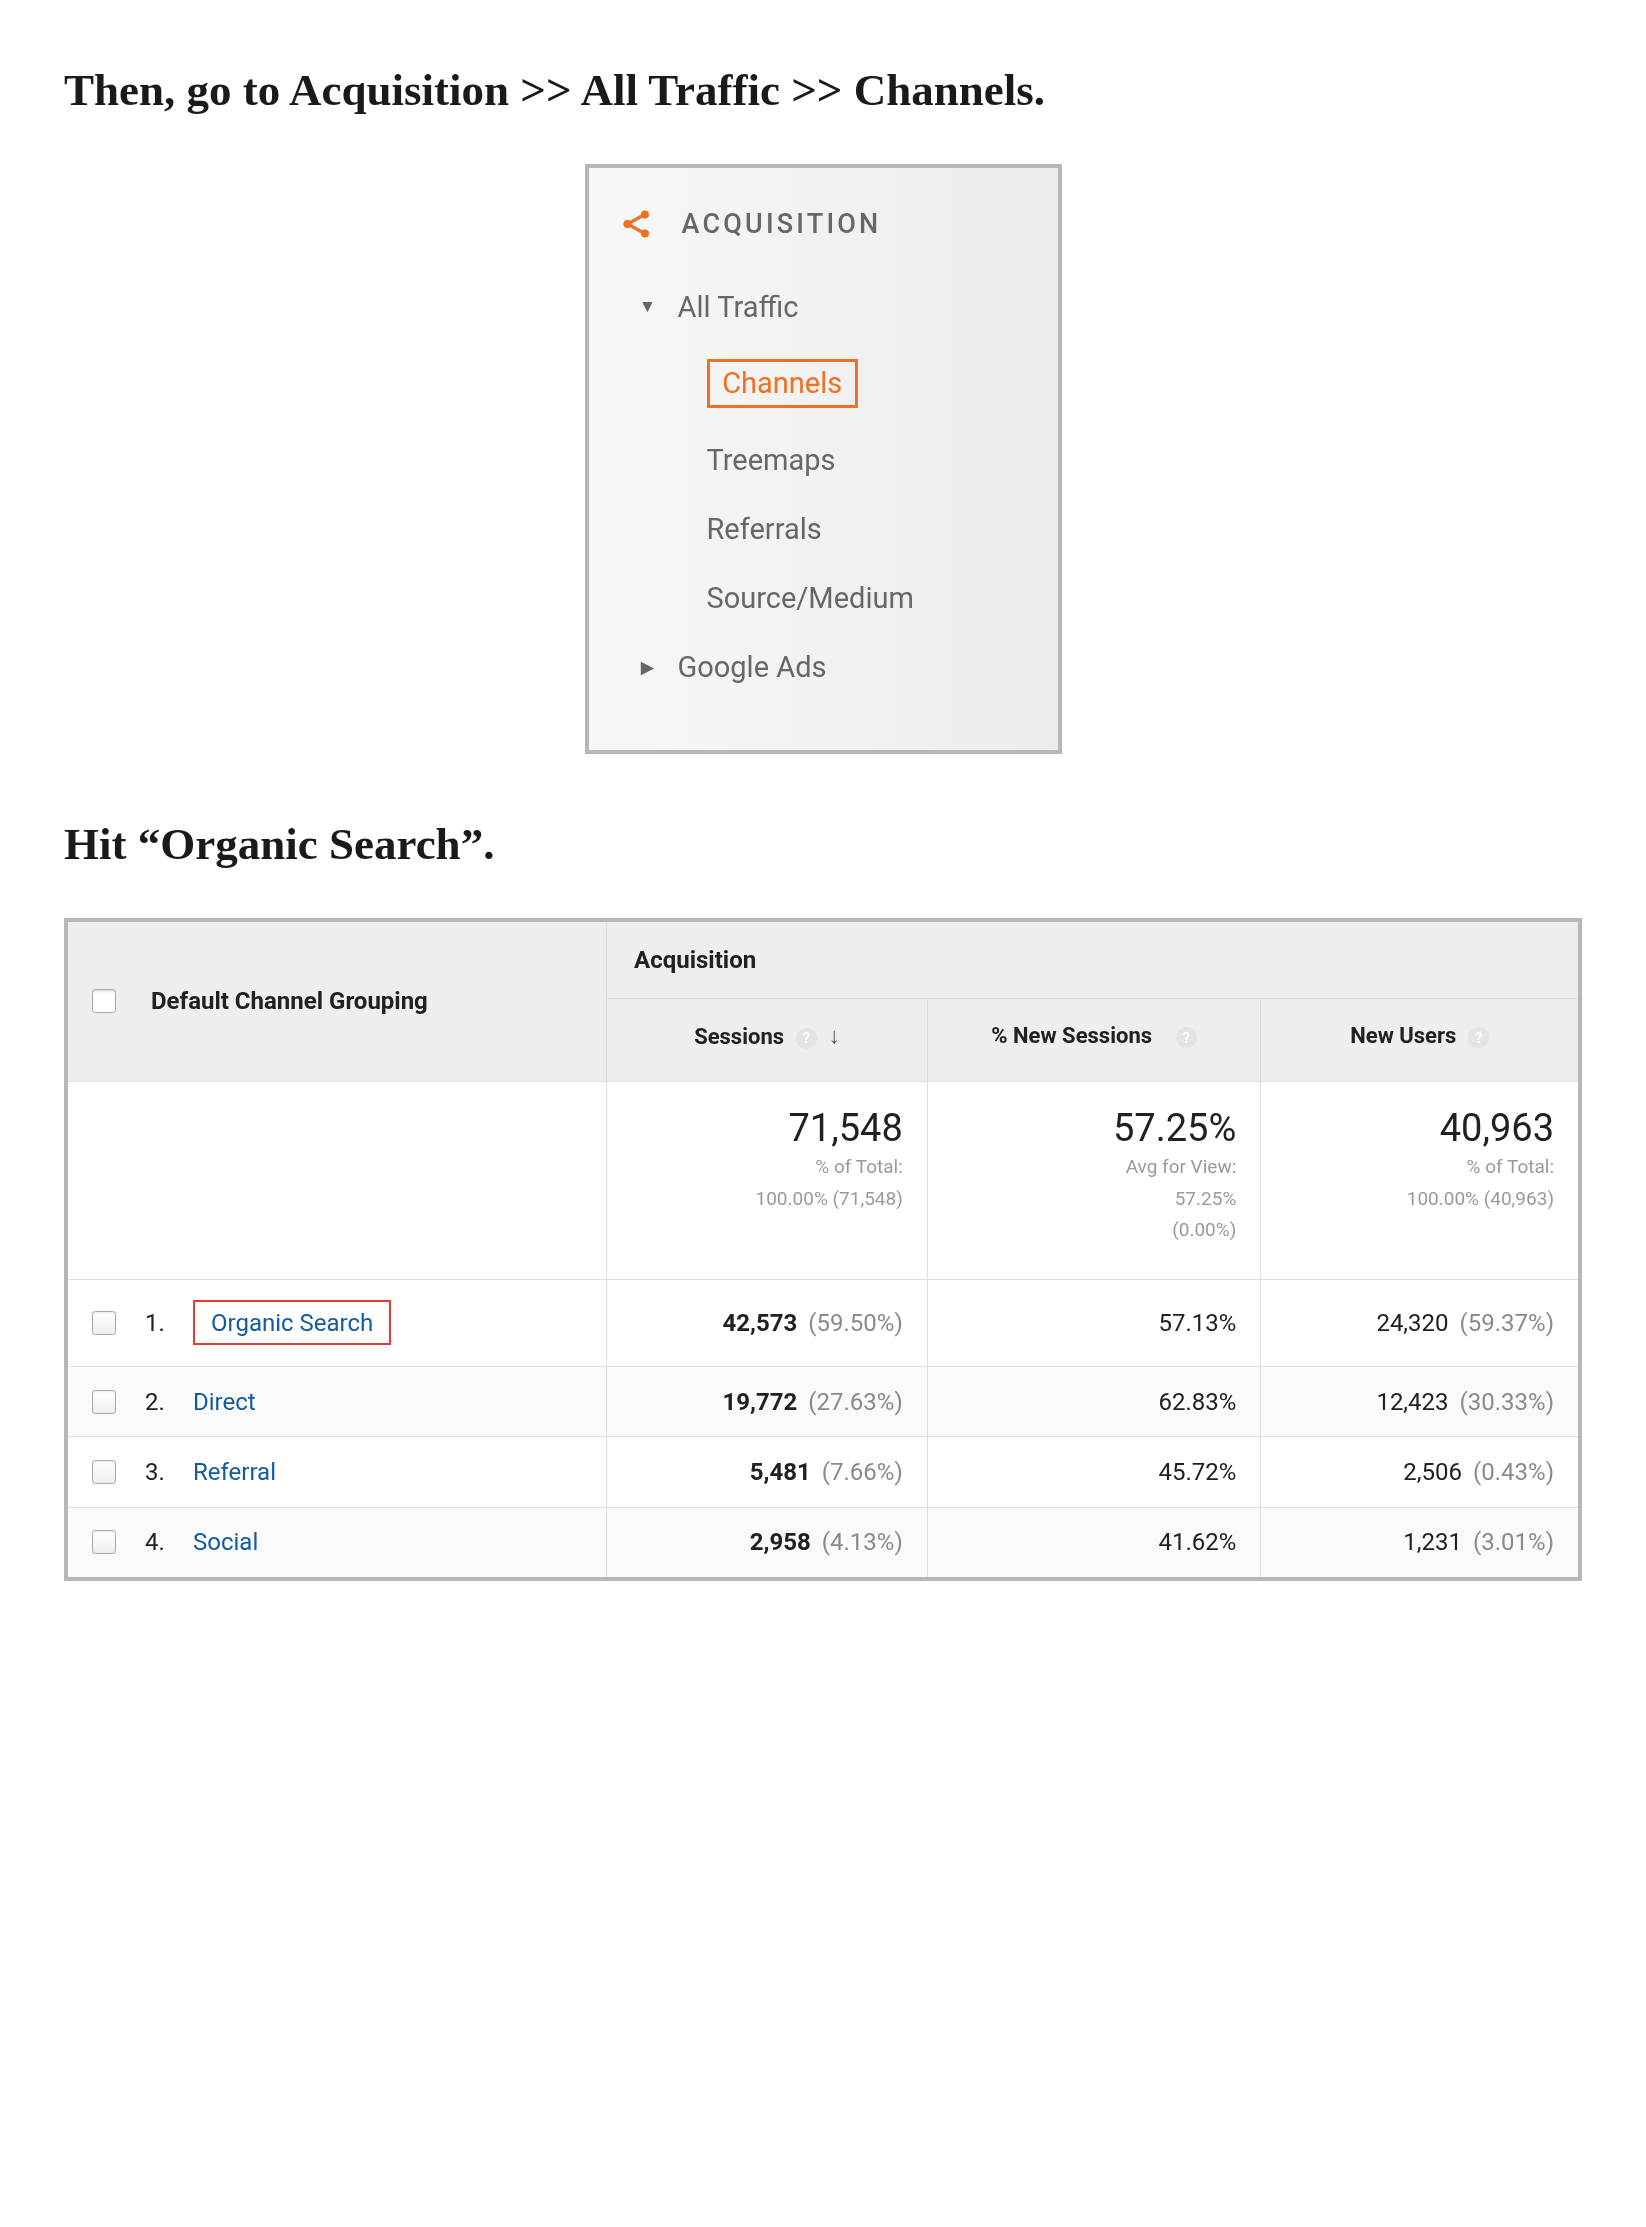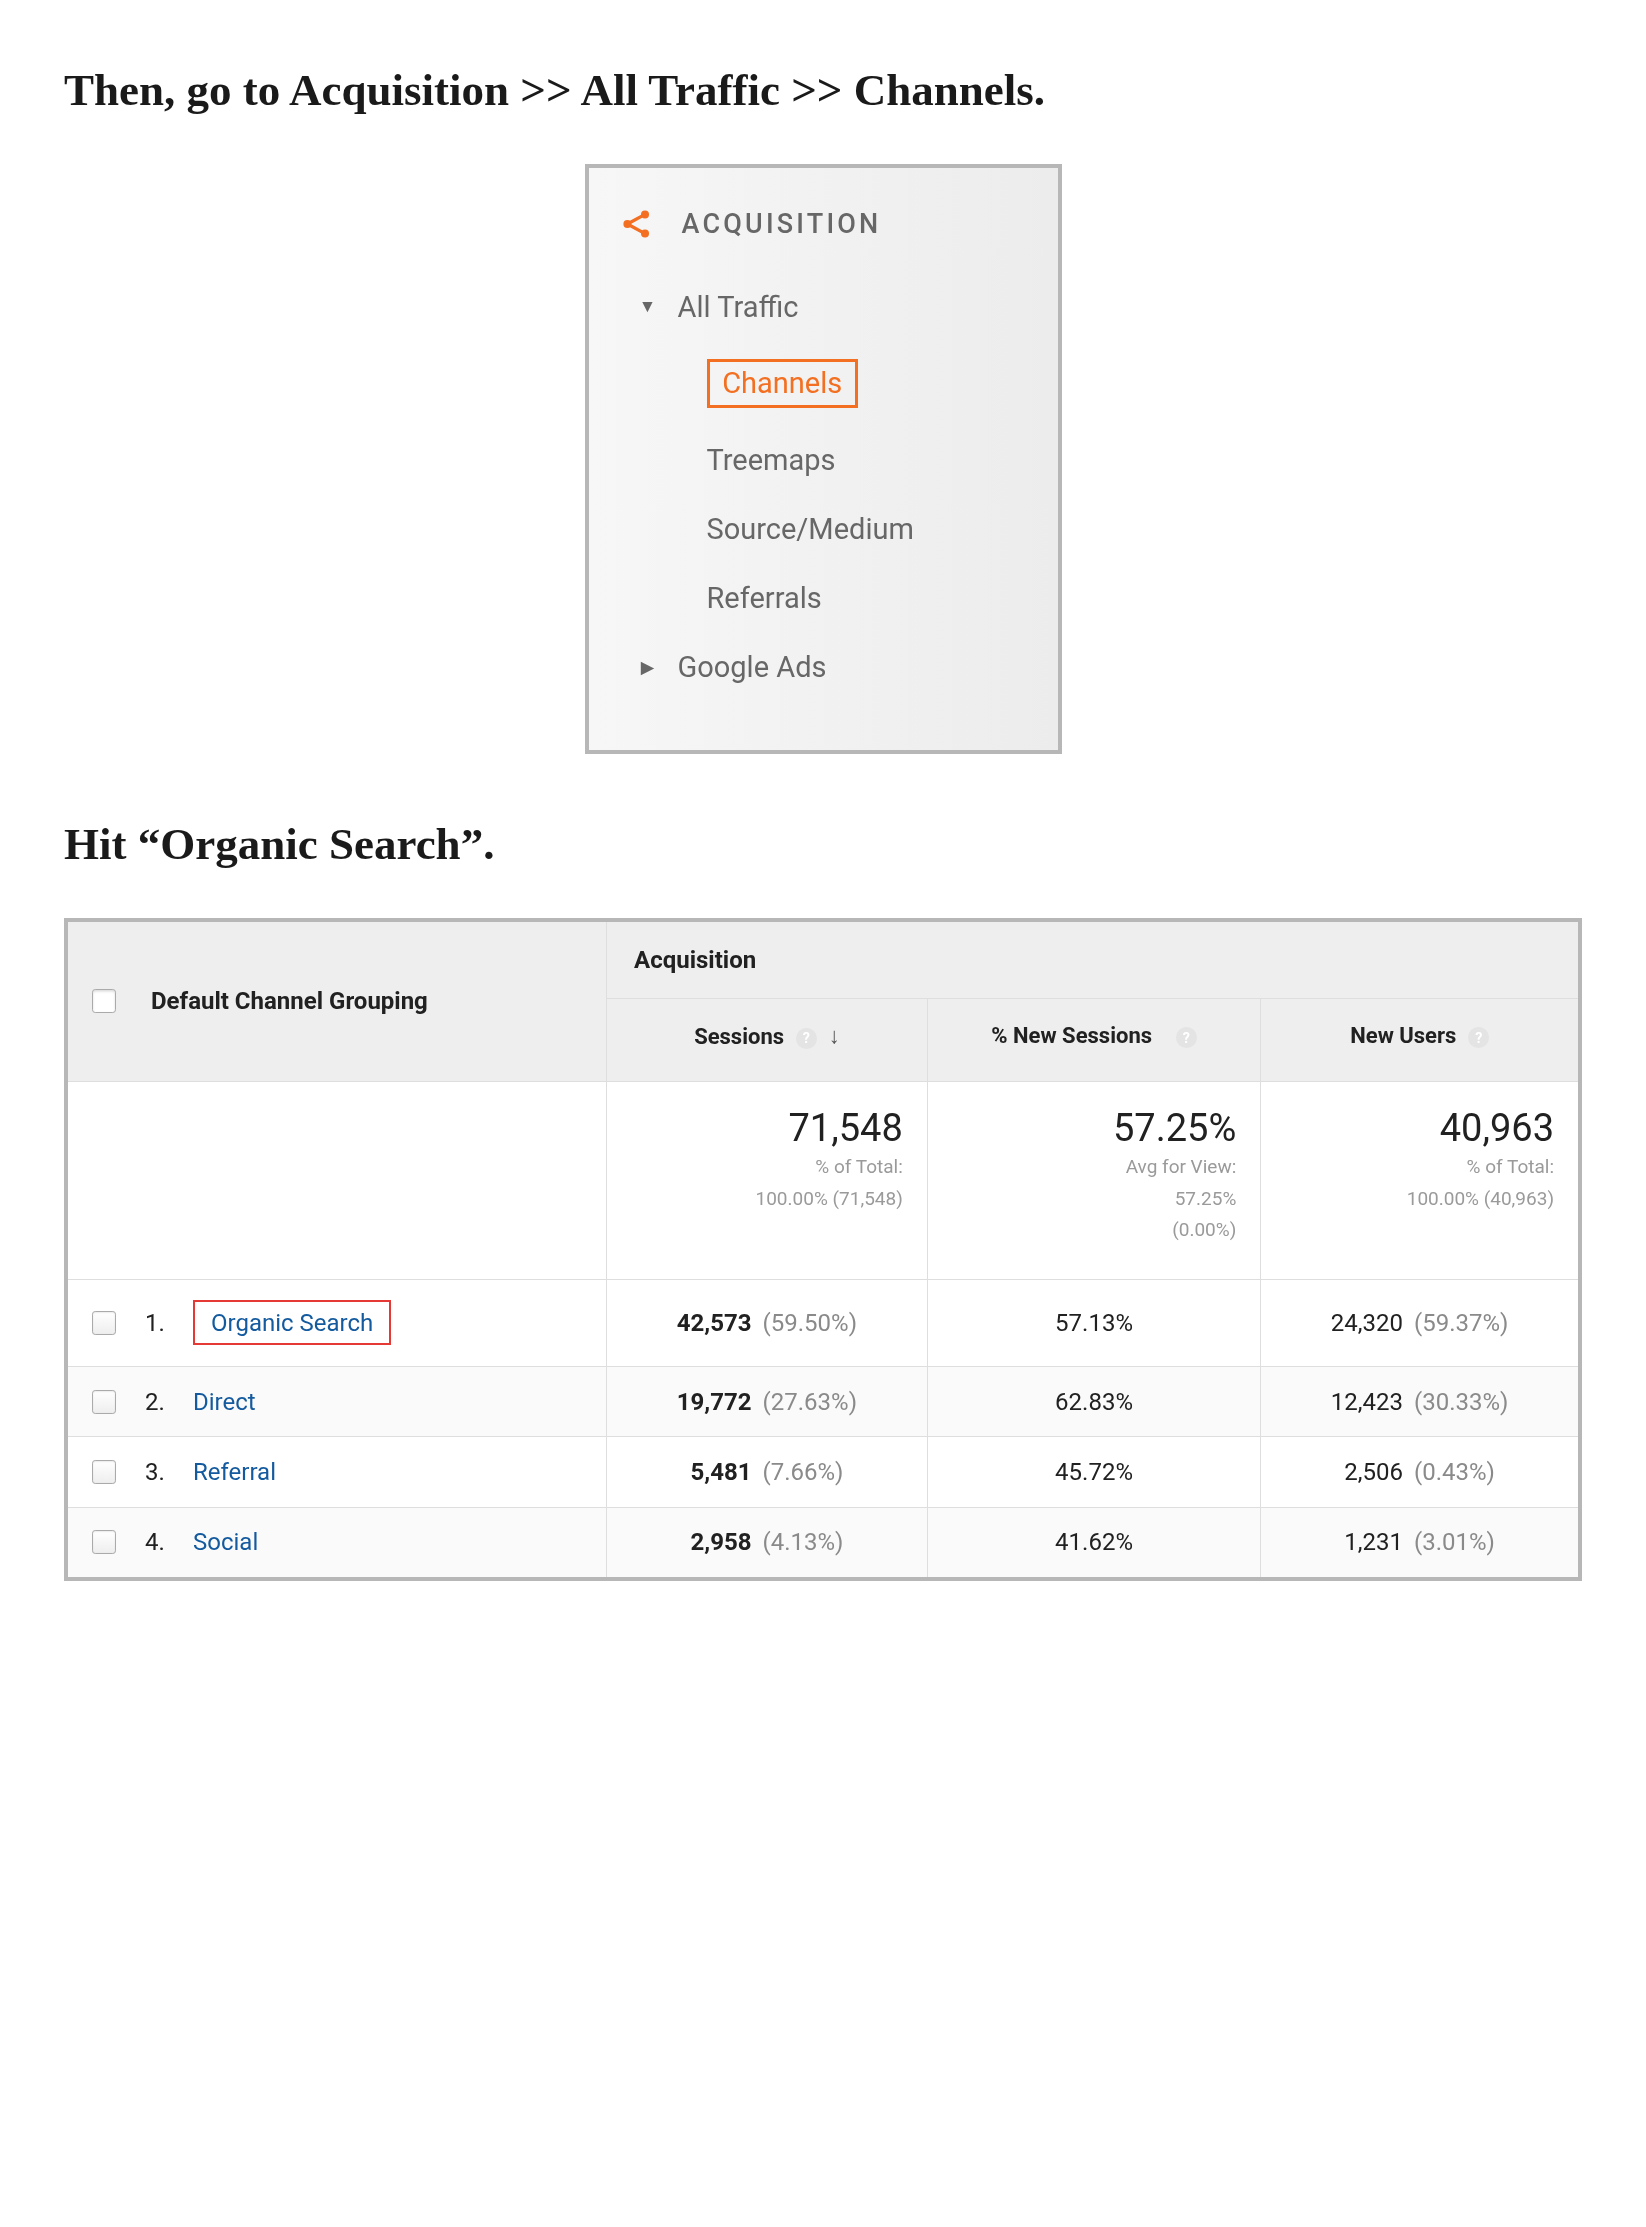--- a/index.html
+++ b/index.html
@@ -172,21 +172,21 @@
   .row-index {
     color:#212121; margin-right:19px; min-width: 29px;
   }
   .row-link {
     color:#145a9e;
   }
   .row-link.highlight {
     border: 2.4px solid #e53935;
     padding: 6.4px 16px;
   }
-  .metric-cell { text-align:center; white-space:nowrap;}
+  .metric-cell { text-align:right; white-space:nowrap;}
   .metric-val { font-weight:700; color:#212121;}
   .metric-pct { color:#8a8a8a; font-weight:400; margin-left:11px;}
 </style>
 </head>
 <body>
 
 <p class="instr">Then, go to Acquisition &gt;&gt; All Traffic &gt;&gt; Channels.</p>
 
 <div class="sidenav-wrap">
 <div class="sidenav">
@@ -208,24 +208,24 @@
     <span class="sn-label">All Traffic</span>
   </div>
 
   <div class="sn-item level2 active">
     <span class="sn-label">Channels</span>
   </div>
   <div class="sn-item level2">
     <span class="sn-label">Treemaps</span>
   </div>
   <div class="sn-item level2">
+    <span class="sn-label">Referrals</span>
+  </div>
+  <div class="sn-item level2">
     <span class="sn-label">Source/Medium</span>
-  </div>
-  <div class="sn-item level2">
-    <span class="sn-label">Referrals</span>
   </div>
 
   <div class="sn-item level1">
     <span class="sn-caret">▶</span>
     <span class="sn-label">Google Ads</span>
   </div>
 </div>
 </div>
 
 <p class="instr">Hit “Organic Search”.</p>

